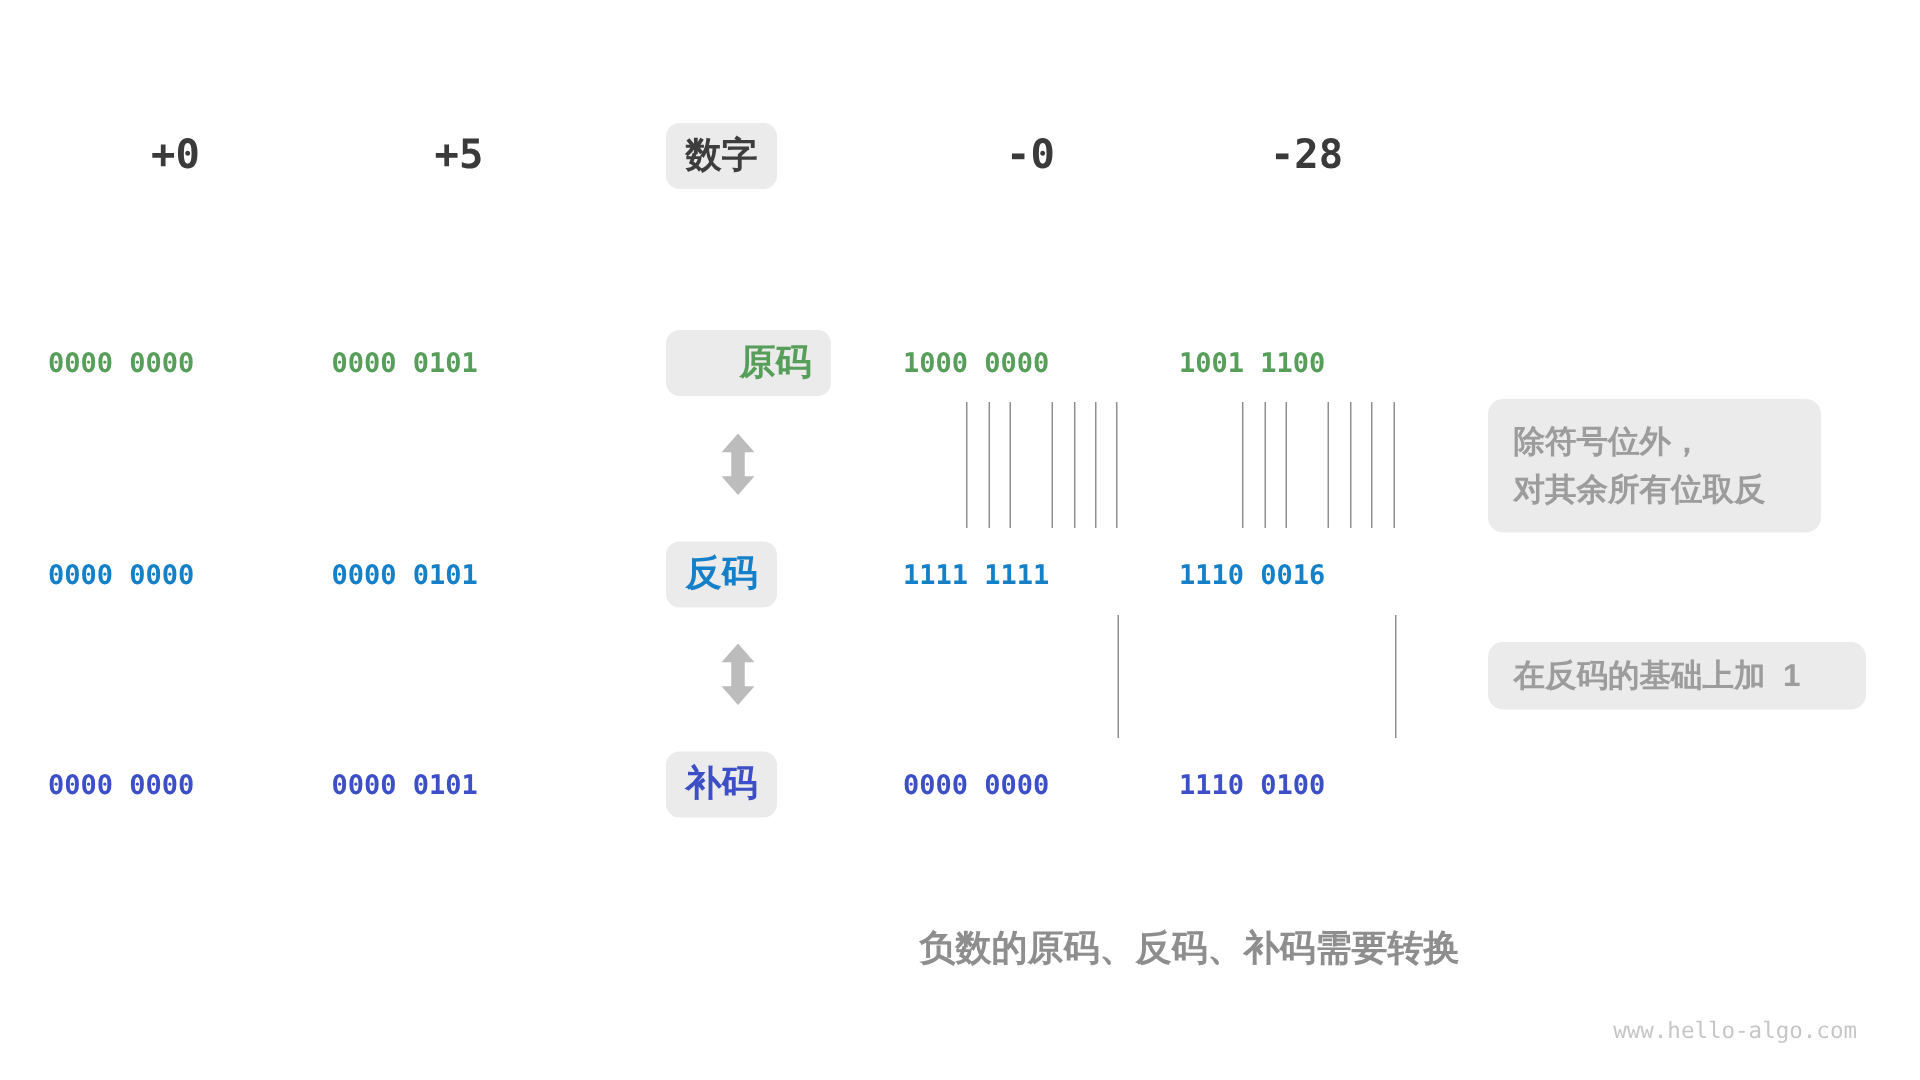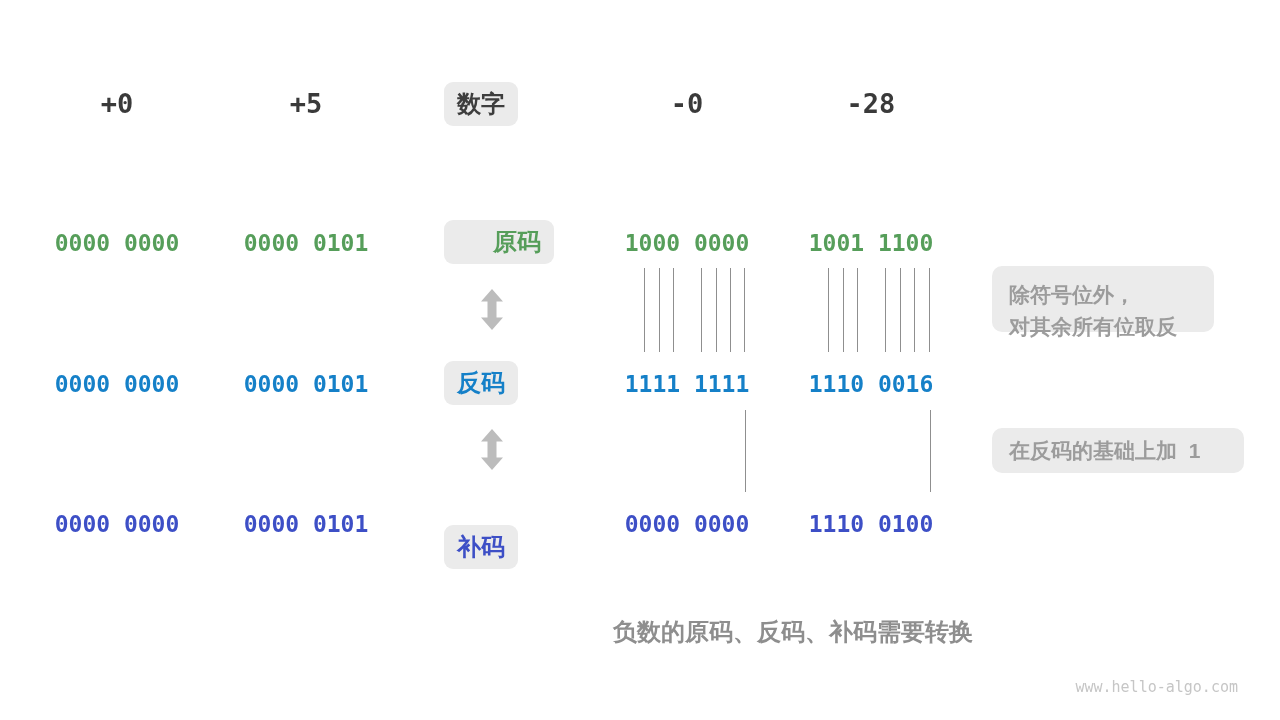--- a/index.html
+++ b/index.html
@@ -13,32 +13,32 @@
 
   
   .labelbox{left:444px;width:74px;height:44px;background:#ebebeb;border-radius:9px;
             text-align:center;line-height:44px;font-size:24px;font-weight:bold;}
   .labelbox.dark{color:#3d3d3d;}
   .labelbox.green{color:#569e5a;}
   .labelbox.blue{color:#1580c8;}
   .labelbox.indigo{color:#3d4fc6;}
 
   
-  .bin{width:170px;text-align:center;height:28px;line-height:28px;
-       font-family:"DejaVu Sans Mono",monospace;font-weight:600;font-size:23px;letter-spacing:0;}
+  .bin{width:170px;height:28px;line-height:28px;
+       font-family:"DejaVu Sans Mono",monospace;font-weight:600;font-size:18px;letter-spacing:0;}
   .row-green .bin{color:#569e5a;}
   .row-blue .bin{color:#1580c8;}
   .row-indigo .bin{color:#3d4fc6;}
 
   
   .vline{width:1px;background:#8f8f8f;}
 
   
   .note{background:#ebebeb;border-radius:10px;color:#9c9c9c;font-weight:bold;font-size:21px;}
-  .note1{left:992px;top:266px;width:222px;height:66px;padding:13px 0 0 17px;box-sizing:border-box;
+  .note1{left:992px;top:266px;width:222px;height:89px;padding:13px 0 0 17px;box-sizing:border-box;
          line-height:32px;white-space:pre-line;}
   .note2{left:992px;top:428px;width:252px;height:45px;line-height:45px;padding-left:17px;
          box-sizing:border-box;white-space:pre;}
 
   
   .caption{top:616px;font-size:24px;font-weight:bold;color:#8e8e8e;white-space:nowrap;}
 
   .watermark{right:42px;top:678px;font-family:"DejaVu Sans Mono",monospace;font-size:15px;
              color:#c6c6c6;}
   .arrow{width:22px;height:41px;}
@@ -102,21 +102,21 @@
 
   <div class="abs" style="left:481px;top:429px;">
     <svg class="arrow" viewBox="0 0 22 41" xmlns="http://www.w3.org/2000/svg">
       <polygon points="11,0 22,12.5 15.5,12.5 15.5,28.5 22,28.5 11,41 0,28.5 6.5,28.5 6.5,12.5 0,12.5" fill="#bcbcbc"></polygon>
     </svg>
   </div>
 
   <div class="row-indigo">
     <div class="abs bin" style="left:32px;top:510px;">0000 0000</div>
     <div class="abs bin" style="left:221px;top:510px;">0000 0101</div>
-    <div class="abs labelbox indigo" style="top:525px;">补码</div>
+    <div class="abs labelbox indigo" style="top:501px;">补码</div>
     <div class="abs bin" style="left:602px;top:510px;">0000 0000</div>
     <div class="abs bin" style="left:786px;top:510px;">1110 0100</div>
   </div>
 
   <div class="abs note note1">除符号位外，
 对其余所有位取反</div>
   <div class="abs note note2">在反码的基础上加  1</div>
 
   <div class="abs caption" style="left:613px;">负数的原码、反码、补码需要转换</div>
 

